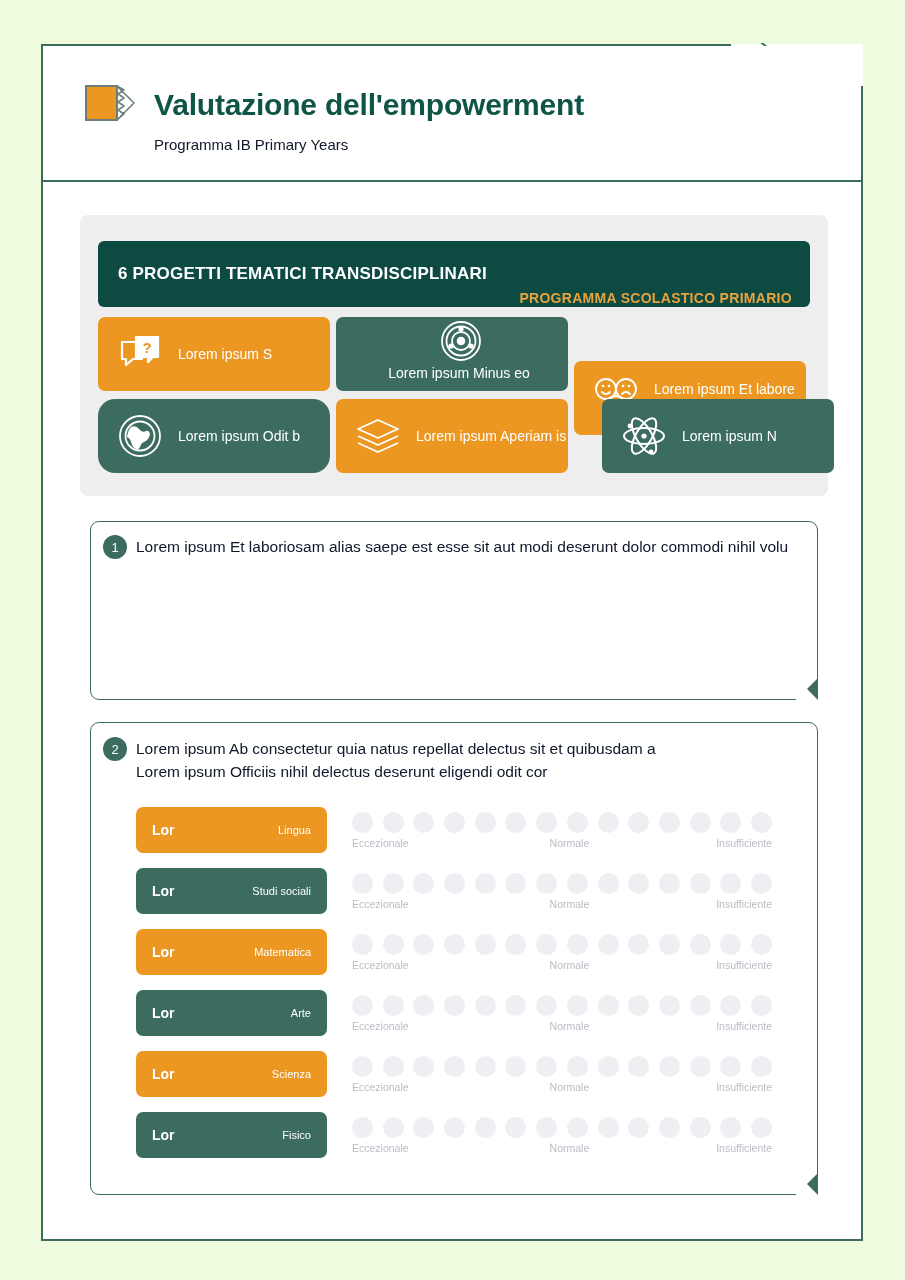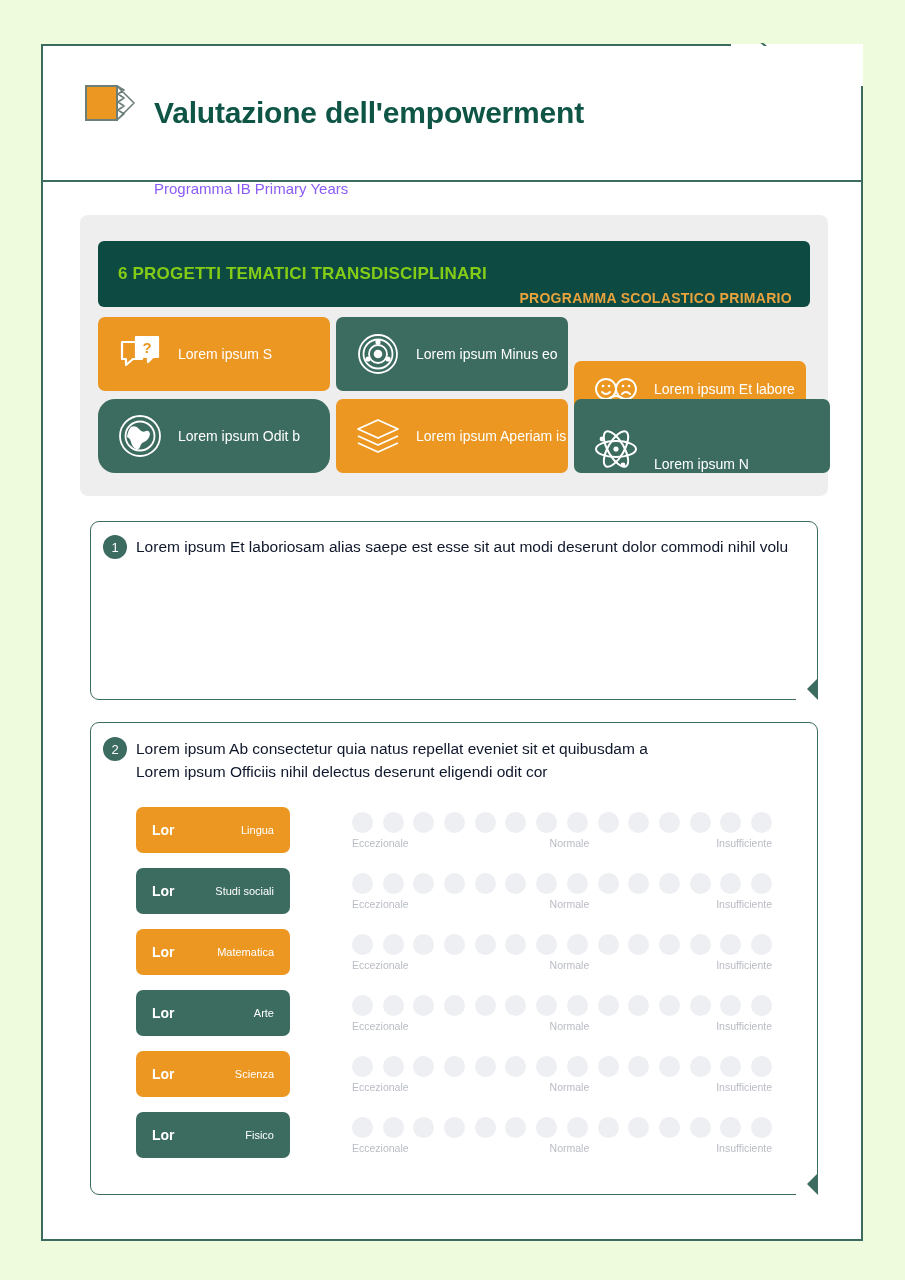--- a/index.html
+++ b/index.html
@@ -108,33 +108,32 @@
     position: absolute;
     left: 84px;
     top: 82px;
     width: 56px;
     height: 42px;
   }
 
   .doc-title {
     position: absolute;
     left: 154px;
-    top: 96px;
+    top: 88px;
     font-size: 30px;
     font-weight: bold;
     color: #0f5546;
     letter-spacing: -0.2px;
   }
   .doc-subtitle {
     position: absolute;
     left: 154px;
     top: 136px;
     font-size: 15px;
-    color: #8b5cf6;
-    margin-top: 44px;
+    color: #0f172a;
   }
 
   
   .themes-panel {
     position: absolute;
     left: 80px;
     top: 215px;
     width: 748px;
     height: 281px;
     background: #eeeeee;
@@ -149,21 +148,21 @@
     height: 66px;
     background: #0d4a42;
     border-radius: 6px;
   }
   .themes-bar-title {
     position: absolute;
     left: 20px;
     top: 23px;
     font-size: 17px;
     font-weight: bold;
-    color: #84cc16;
+    color: #ffffff;
     letter-spacing: .2px;
   }
   .themes-bar-tag {
     position: absolute;
     right: 18px;
     top: 27px;
     font-size: 14px;
     font-weight: bold;
     color: #e8a33d;
     letter-spacing: .3px;
@@ -239,21 +238,21 @@
     position: absolute;
     font-size: 15.5px;
     color: #0f172a;
     line-height: 1.48;
   }
 
   
   .subject-pill {
     position: absolute;
     left: 136px;
-    width: 154px;
+    width: 191px;
     height: 46px;
     border-radius: 7px;
     display: flex;
     align-items: center;
     justify-content: space-between;
     padding: 0 16px;
     gap: 38px;
   }
   .subject-pill.orange { background: #eb9722; }
   .subject-pill.green  { background: #3c6b60; }
@@ -335,21 +334,21 @@
     <span class="theme-icon">
       <svg width="44" height="40" viewBox="0 0 44 40" fill="none" stroke="#ffffff" stroke-width="2.2">
         <path d="M4 8 h20 v17 h-9 l-7 6 v-6 H4 Z" stroke-linejoin="round"></path>
         <path d="M18 3 h22 v20 h-5 l-5 5 v-5 h-12 Z" fill="#ffffff" stroke="#ffffff" stroke-linejoin="round"></path>
         <text x="29" y="19" font-size="15" font-weight="bold" fill="#eb9722" stroke="none" text-anchor="middle" font-family="Liberation Sans, sans-serif">?</text>
       </svg>
     </span>
     <span class="theme-label">Lorem ipsum S</span>
   </div>
 
-  <div class="theme-card green" style="left:336px; top:317px; width:232px;">
+  <div class="theme-card green" style="left:336px; top:317px; width:232px;flex-direction:column;">
     <span class="theme-icon">
       <svg width="44" height="44" viewBox="0 0 44 44" fill="none" stroke="#ffffff" stroke-width="1.8">
         <circle cx="22" cy="22" r="19"></circle>
         <circle cx="22" cy="22" r="14.5"></circle>
         <circle cx="22" cy="22" r="9"></circle>
         <circle cx="22" cy="22" r="3.4" fill="#ffffff"></circle>
         <circle cx="22" cy="10" r="2.6" fill="#ffffff" stroke="none"></circle>
         <circle cx="32" cy="27" r="2.6" fill="#ffffff" stroke="none"></circle>
         <circle cx="12" cy="27" r="2.6" fill="#ffffff" stroke="none"></circle>
       </svg>
@@ -392,21 +391,21 @@
     <span class="theme-icon">
       <svg width="48" height="40" viewBox="0 0 48 40" fill="none" stroke="#ffffff" stroke-width="1.9" stroke-linejoin="round">
         <path d="M24 4 L44 13 L24 22 L4 13 Z"></path>
         <path d="M4 20 L24 29 L44 20"></path>
         <path d="M4 27 L24 36 L44 27"></path>
       </svg>
     </span>
     <span class="theme-label">Lorem ipsum Aperiam is</span>
   </div>
 
-  <div class="theme-card green" style="left:574px; top:399px; width:256px;align-items:flex-end;">
+  <div class="theme-card green" style="left:602px; top:399px; width:232px;">
     <span class="theme-icon">
       <svg width="48" height="46" viewBox="0 0 48 46" fill="none" stroke="#ffffff" stroke-width="2">
         <ellipse cx="24" cy="23" rx="20" ry="8"></ellipse>
         <ellipse cx="24" cy="23" rx="20" ry="8" transform="rotate(60 24 23)"></ellipse>
         <ellipse cx="24" cy="23" rx="20" ry="8" transform="rotate(120 24 23)"></ellipse>
         <circle cx="24" cy="23" r="2.6" fill="#ffffff" stroke="none"></circle>
         <circle cx="10" cy="13" r="2.4" fill="#ffffff" stroke="none"></circle>
         <circle cx="31" cy="39" r="2.4" fill="#ffffff" stroke="none"></circle>
       </svg>
     </span>
@@ -416,21 +415,21 @@
   <div class="qbox" style="left:90px; top:521px; width:728px; height:179px;">
     <div class="fold"></div>
   </div>
   <div class="qnum" style="left:103px; top:535px;">1</div>
   <div class="qtext" style="left:136px; top:536px; width:670px;">Lorem ipsum Et laboriosam alias saepe est esse sit aut modi deserunt dolor commodi nihil volu</div>
 
   <div class="qbox" style="left:90px; top:722px; width:728px; height:473px;">
     <div class="fold"></div>
   </div>
   <div class="qnum" style="left:103px; top:737px;">2</div>
-  <div class="qtext" style="left:136px; top:738px; width:660px;">Lorem ipsum Ab consectetur quia natus repellat eveniet sit et quibusdam a</div>
+  <div class="qtext" style="left:136px; top:738px; width:660px;">Lorem ipsum Ab consectetur quia natus repellat delectus sit et quibusdam a</div>
   <div class="qtext" style="left:136px; top:761px; width:660px;">Lorem ipsum Officiis nihil delectus deserunt eligendi odit cor</div>
 
   <div class="subject-pill orange" style="top:807px;">
     <span class="subject-lead">Lor</span>
     <span class="subject-name">Lingua</span>
   </div>
   <div class="scale" style="top:810px;">
     <div class="scale-dots">
       <span class="dot"></span>
         <span class="dot"></span>

